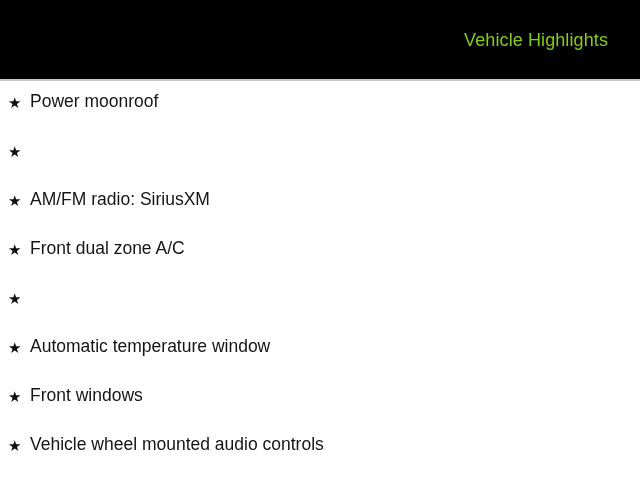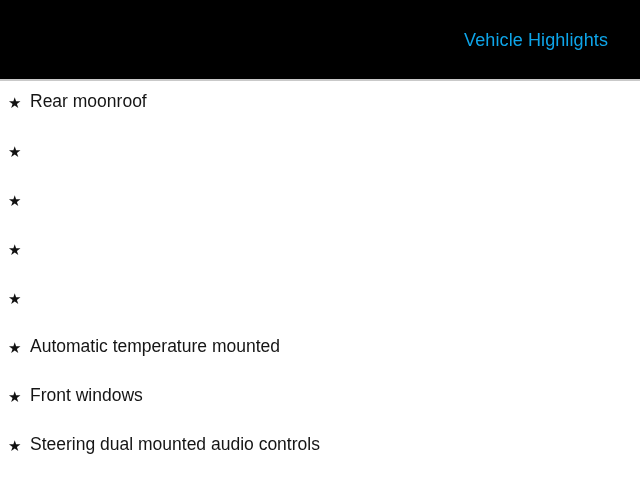--- a/index.html
+++ b/index.html
@@ -27,21 +27,21 @@
     position: relative;
     width: 640px;
     height: 79px;
     background: #000000;
     box-sizing: border-box;
   }
   .header-title {
     position: absolute;
     right: 32px;
     top: 29px;
-    color: #0ea5e9;
+    color: #84cc16;
     font-size: 18px;
     line-height: 22px;
     letter-spacing: 0.1px;
     white-space: nowrap;
     font-weight: 400;
   }
   .header-rule {
     width: 640px;
     height: 2px;
     background: #c9c9c9;
@@ -87,49 +87,51 @@
 
   <div class="header-bar">
     <div class="header-title">Vehicle Highlights</div>
   </div>
   <div class="header-rule"></div>
 
   <ul class="highlights-list">
 
     <li class="highlight-item">
       <span class="bullet-star">★</span>
-      <span class="highlight-label">Rear moonroof</span>
+      <span class="highlight-label">Power moonroof</span>
     </li>
 
     <li class="highlight-item">
       <span class="bullet-star">★</span>
     </li>
 
     <li class="highlight-item">
       <span class="bullet-star">★</span>
+      <span class="highlight-label">AM/FM radio: SiriusXM</span>
+    </li>
+
+    <li class="highlight-item">
+      <span class="bullet-star">★</span>
+      <span class="highlight-label">Front dual zone A/C</span>
     </li>
 
     <li class="highlight-item">
       <span class="bullet-star">★</span>
     </li>
 
     <li class="highlight-item">
       <span class="bullet-star">★</span>
-    </li>
-
-    <li class="highlight-item">
-      <span class="bullet-star">★</span>
-      <span class="highlight-label">Automatic temperature mounted</span>
+      <span class="highlight-label">Automatic temperature window</span>
     </li>
 
     <li class="highlight-item">
       <span class="bullet-star">★</span>
       <span class="highlight-label">Front windows</span>
     </li>
 
     <li class="highlight-item">
       <span class="bullet-star">★</span>
-      <span class="highlight-label">Steering dual mounted audio controls</span>
+      <span class="highlight-label">Vehicle wheel mounted audio controls</span>
     </li>
 
   </ul>
 
 </div>
 
 </body></html>

